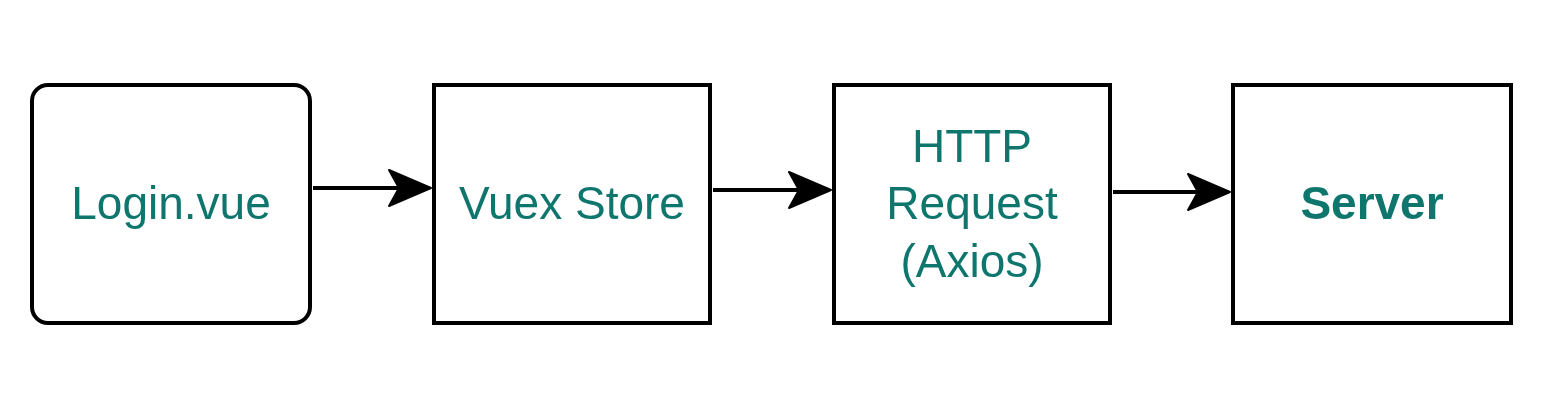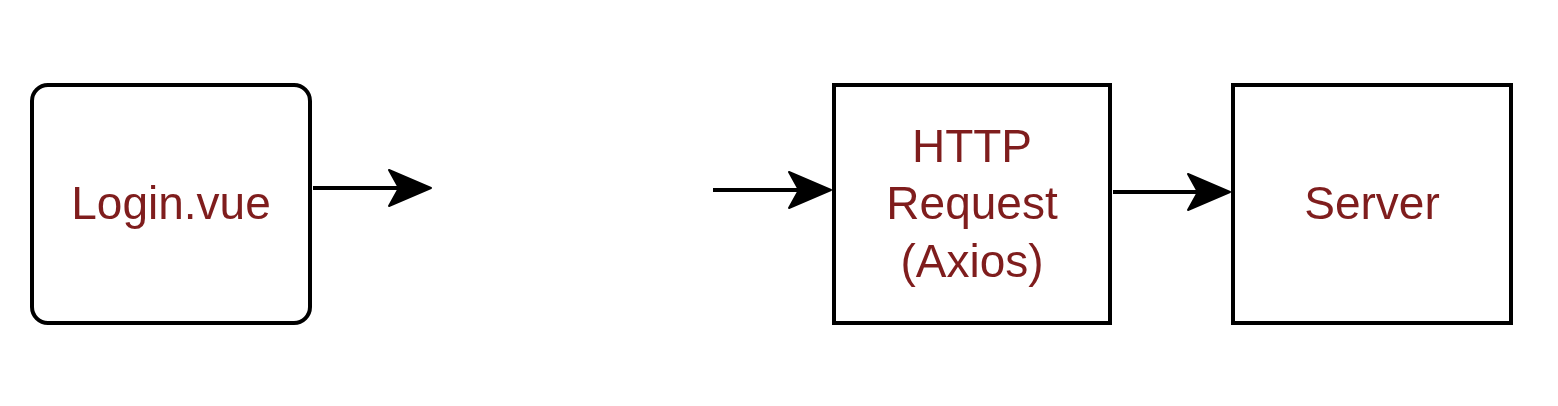--- a/index.html
+++ b/index.html
@@ -19,27 +19,27 @@
     background: #ffffff;
     border: 4px solid #000000;
     display: flex;
     align-items: center;
     justify-content: center;
     text-align: center;
   }
   .node-label {
     font-size: 46px;
     line-height: 1.25;
-    color: #7f1d1d;
+    color: #0f766e;
     white-space: pre-line;
   }
   .node-login   { left: 30px;   width: 282px; border-radius: 18px; }
   .node-vuex    { left: 432px;  width: 280px; }
   .node-http    { left: 832px;  width: 280px; }
-  .node-server  { left: 1231px; width: 282px; }
+  .node-server  { left: 1231px; width: 282px; font-weight: bold; }
   .arrows-layer {
     position: absolute;
     left: 0; top: 0;
     width: 1558px;
     height: 406px;
     pointer-events: none;
   }
   .arrows-layer line {
     stroke: #000000;
     stroke-width: 4;
@@ -53,20 +53,23 @@
 </style>
 </head>
 <body>
 
 <div class="canvas">
 
   <div class="node node-login">
     <span class="node-label">Login.vue</span>
   </div>
 
+  <div class="node node-vuex">
+    <span class="node-label">Vuex Store</span>
+  </div>
 
   <div class="node node-http">
     <span class="node-label">HTTP
 Request
 (Axios)</span>
   </div>
 
   <div class="node node-server">
     <span class="node-label">Server</span>
   </div>

